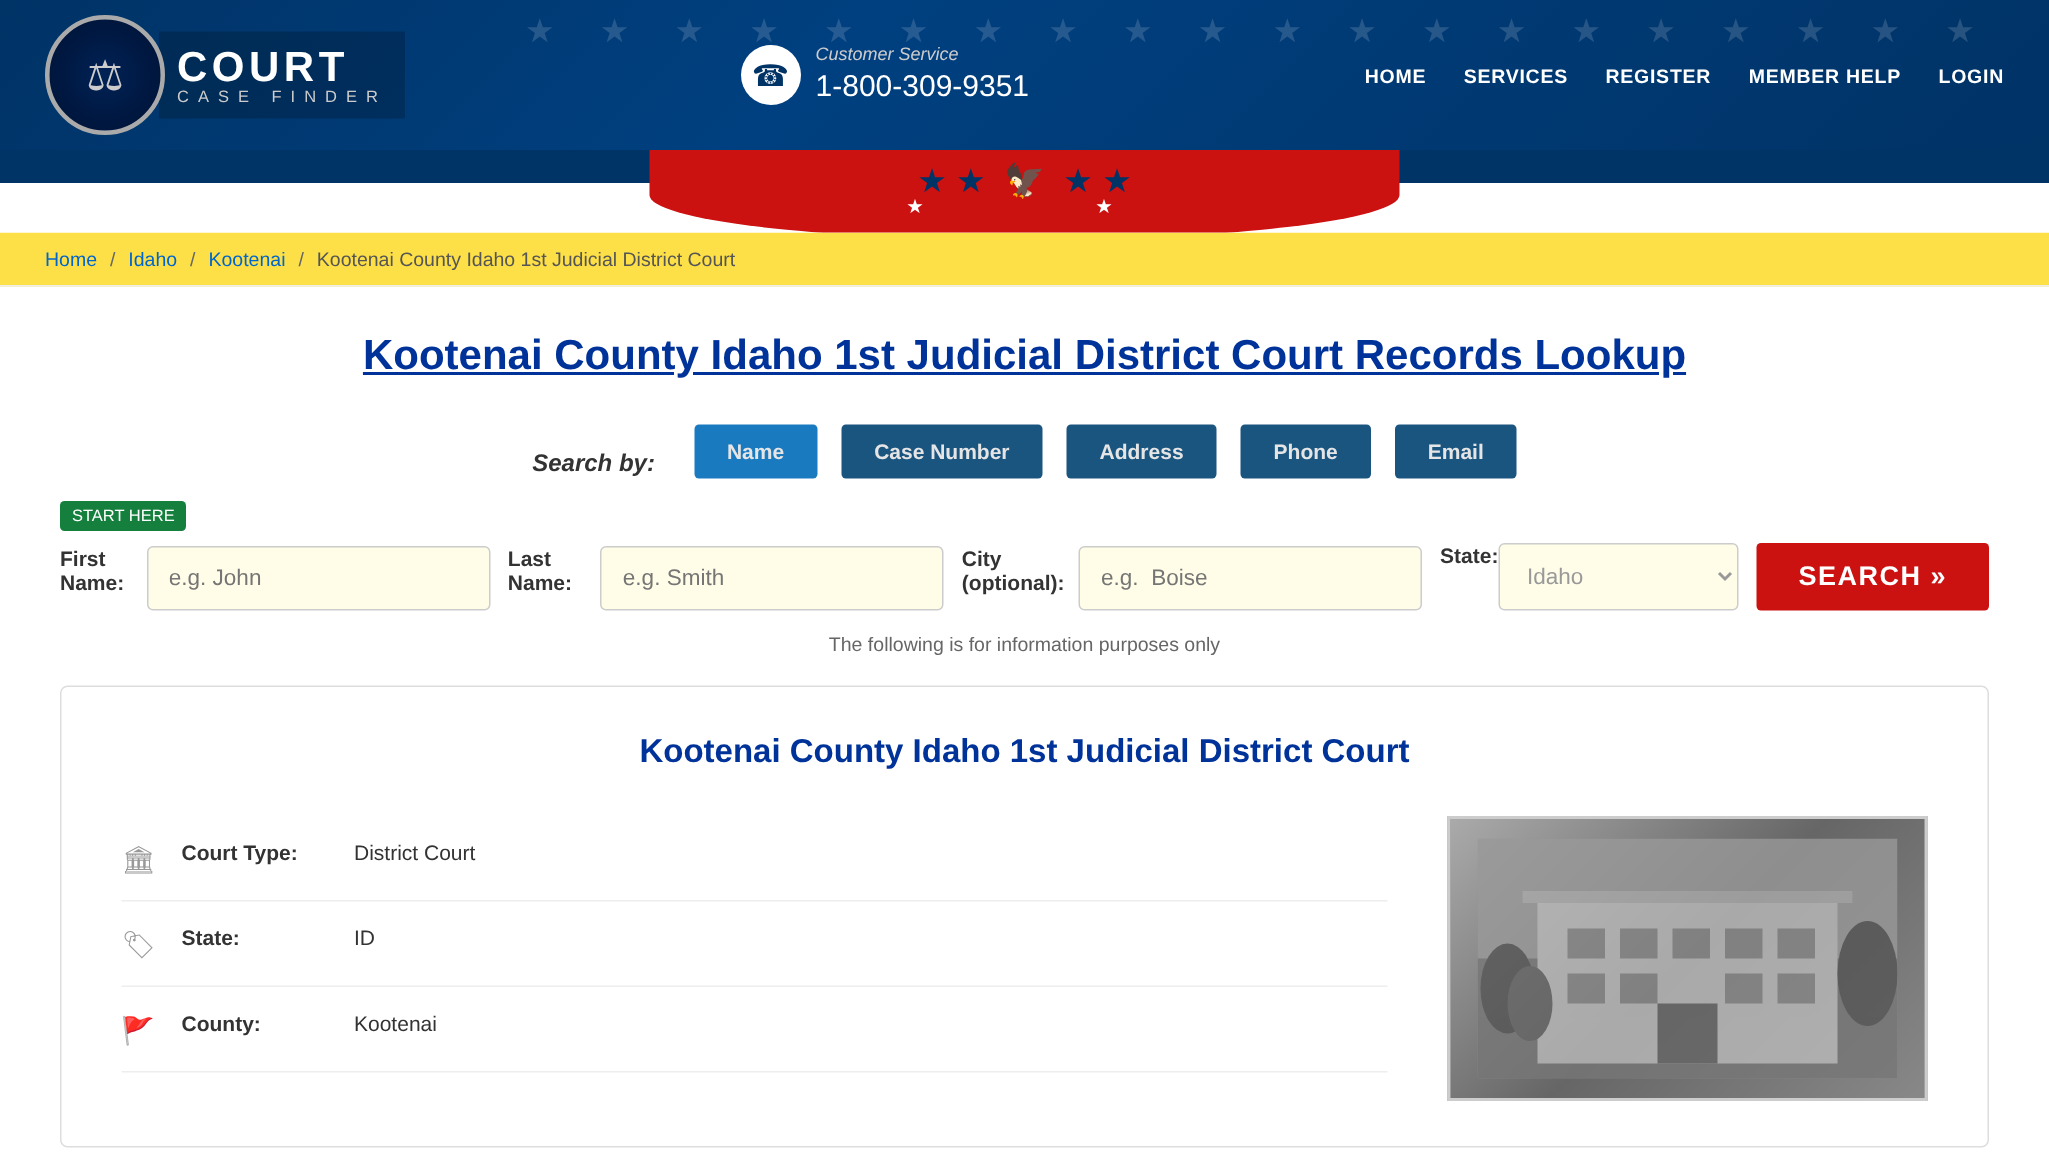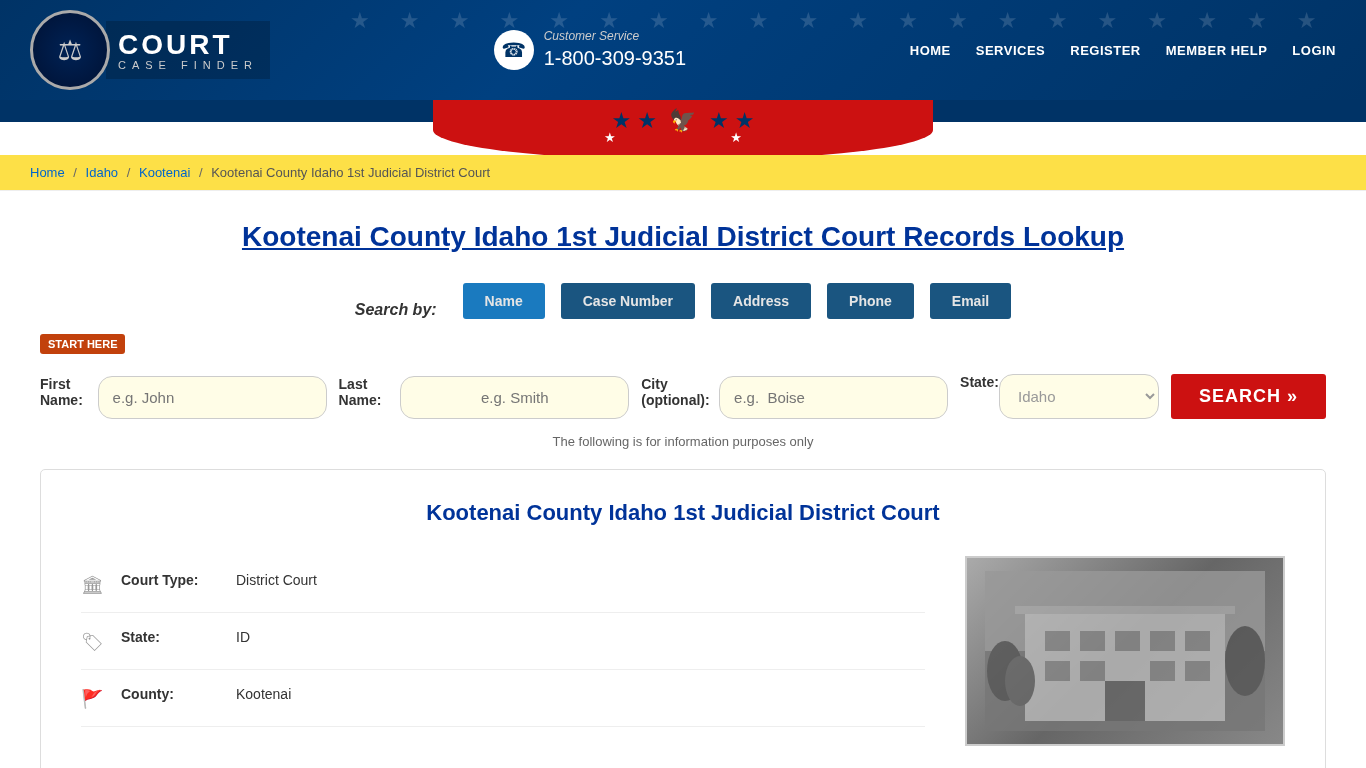--- a/index.html
+++ b/index.html
@@ -194,54 +194,54 @@
       font-weight: bold;
       color: #e5e5e5;
       border-radius: 3px;
     }
     .tab-btn.active { background: #1a7abf; }
     .tab-btn.inactive { background: #1a5580; }
 
     
     .start-here-badge {
       display: inline-block;
-      background: #c2410c;
+      background: #15803d;
       color: #fff;
       font-size: 11px;
-      font-weight: bold;
+      font-weight: normal;
       padding: 4px 8px;
       border-radius: 3px;
-      margin-bottom: 20px;
+      margin-bottom: 8px;
     }
 
     
     .form-row {
       display: flex;
       align-items: flex-end;
       gap: 12px;
       margin-bottom: 15px;
     }
     .form-group { display: flex; flex-direction: row; }
     .form-group label {
       font-size: 14px;
       font-weight: bold;
       margin-bottom: 5px;
       color: #333;
     }
     .form-group input, .form-group select {
       padding: 12px 14px;
       font-size: 15px;
       border: 1px solid #ccc;
-      border-radius: 14px;
+      border-radius: 4px;
       background: #fffde7;
       color: #999;
       outline: none;
     }
     .input-first { width: 230px; }
-    .input-last { width: 236px; text-align: center; }
+    .input-last { width: 236px; }
     .input-city { width: 230px; }
     .input-state { width: 160px; }
 
     .search-btn {
       background: #cc1111;
       color: #fff;
       border: none;
       padding: 12px 28px;
       font-size: 18px;
       font-weight: bold;

